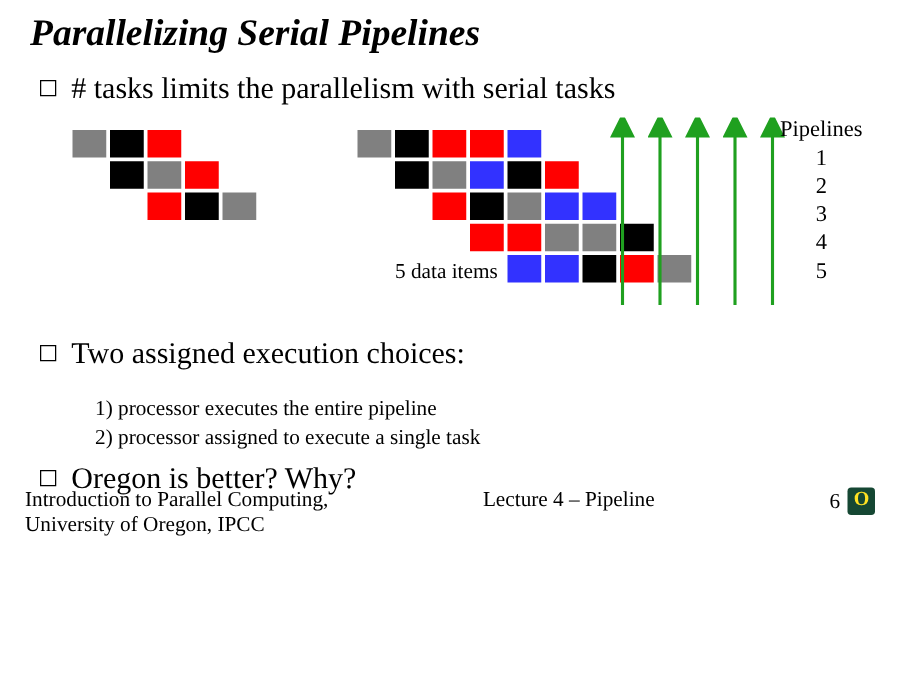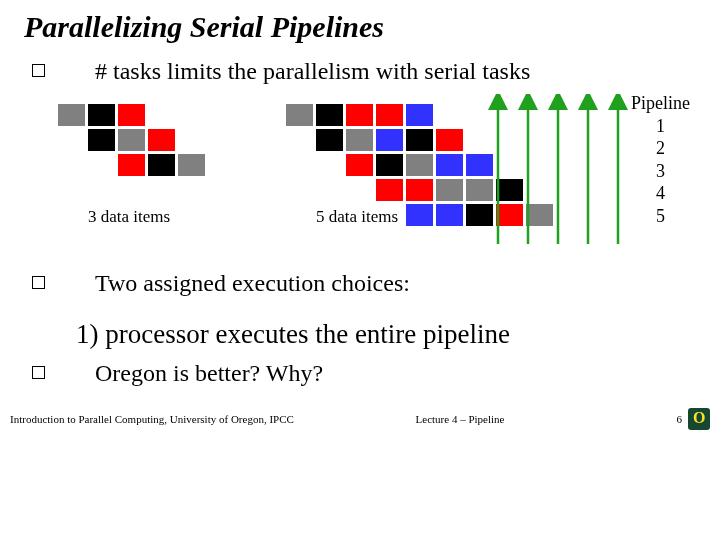--- a/index.html
+++ b/index.html
@@ -1,30 +1,30 @@
 <!DOCTYPE html>
 <html><head>
 <meta charset="utf-8">
 <style>
   * { box-sizing: border-box; margin: 0; padding: 0; }
   html, body { width: 720px; height: 540px; font-family: "Times New Roman", serif; background: #fff; color: #000; }
   .slide { width: 720px; height: 438px; position: relative; padding: 10px 24px 0 24px; }
   .title { font-size: 30px; font-style: italic; font-weight: bold; margin-bottom: 12px; }
-  .bullet-row { display: flex; align-items: flex-start; font-size: 24px; margin: 4px 0 8px 8px; gap: 38px; }
+  .bullet-row { display: flex; align-items: flex-start; font-size: 24px; margin: 4px 0 8px 8px; }
   .bullet-icon { width: 13px; height: 13px; border: 1.5px solid #000; margin-right: 12px; margin-top: 8px; flex: 0 0 auto; }
   .bullet-text { flex: 1; line-height: 1.25; }
   .diagram-zone { position: relative; height: 170px; margin: 4px 0 4px 0; }
   .block-grid { position: absolute; }
   .cell { position: absolute; }
   .label3 { position: absolute; font-size: 17px; }
   .label5 { position: absolute; font-size: 17px; }
   .proc-col { position: absolute; right: 6px; top: -2px; font-size: 18px; line-height: 1.25; text-align: center; }
   .proc-col div { text-align: center; }
-  .sub-list { font-size: 27px; margin-left: 52px; line-height: 1.35; margin-top: 18px; margin-bottom: 6px; }
-  .footer { position: absolute; bottom: 8px; left: 0; width: 100%; display: flex; align-items: center; font-size: 11px; padding: 0 10px; }
+  .sub-list { font-size: 17px; margin-left: 52px; line-height: 1.35; margin-top: 18px; margin-bottom: 6px; }
+  .footer { position: absolute; bottom: 8px; left: 0; width: 100%; display: flex; align-items: flex-start; font-size: 17px; padding: 0 20px; }
   .footer-left { flex: 1; }
   .footer-mid { flex: 1; text-align: center; }
   .footer-right { width: 100px; text-align: right; display: flex; align-items: center; justify-content: flex-end; gap: 6px; }
   .logo { width: 22px; height: 22px; display: inline-block; position: relative; }
   .logo-o { position:absolute; inset:0; background:#154733; border-radius:3px; }
   .logo-o::after { content:"O"; color:#fee123; font-weight:bold; font-size:16px; position:absolute; top:1px; left:5px; font-family: serif;}
   svg.arrows { position: absolute; top: 0; left: 0; pointer-events: none; }
 </style>
 </head>
 <body>
@@ -82,39 +82,39 @@
           <marker id="ah" markerWidth="8" markerHeight="8" refX="4" refY="4" orient="auto">
             <path d="M0,0 L8,4 L0,8 z" fill="#1fa01f"></path>
           </marker>
         </defs>
         <line x1="474" y1="150" x2="474" y2="6" stroke="#1fa01f" stroke-width="2.5" marker-end="url(#ah)"></line>
         <line x1="504" y1="150" x2="504" y2="6" stroke="#1fa01f" stroke-width="2.5" marker-end="url(#ah)"></line>
         <line x1="534" y1="150" x2="534" y2="6" stroke="#1fa01f" stroke-width="2.5" marker-end="url(#ah)"></line>
         <line x1="564" y1="150" x2="564" y2="6" stroke="#1fa01f" stroke-width="2.5" marker-end="url(#ah)"></line>
         <line x1="594" y1="150" x2="594" y2="6" stroke="#1fa01f" stroke-width="2.5" marker-end="url(#ah)"></line>
       </svg>
-    <div class="label3" id="label3" style="left: 64px; top: 113px;">3 data items</div>
     <div class="label5" id="label5" style="left: 292px; top: 113px;">5 data items</div>
     <div class="proc-col">
-      <div>Pipeline</div>
+      <div>Pipelines</div>
       <div>1</div>
       <div>2</div>
       <div>3</div>
       <div>4</div>
       <div>5</div>
     </div>
   </div>
 
   <div class="bullet-row">
     <span class="bullet-icon"></span>
     <span class="bullet-text">Two assigned execution choices:</span>
   </div>
 
   <div class="sub-list">
     <div>1) processor executes the entire pipeline</div>
+    <div>2) processor assigned to execute a single task</div>
   </div>
 
   <div class="bullet-row">
     <span class="bullet-icon"></span>
     <span class="bullet-text">Oregon is better?  Why?</span>
   </div>
 
   <div class="footer">
     <div class="footer-left">Introduction to Parallel Computing, University of Oregon, IPCC</div>
     <div class="footer-mid">Lecture 4 – Pipeline</div>

